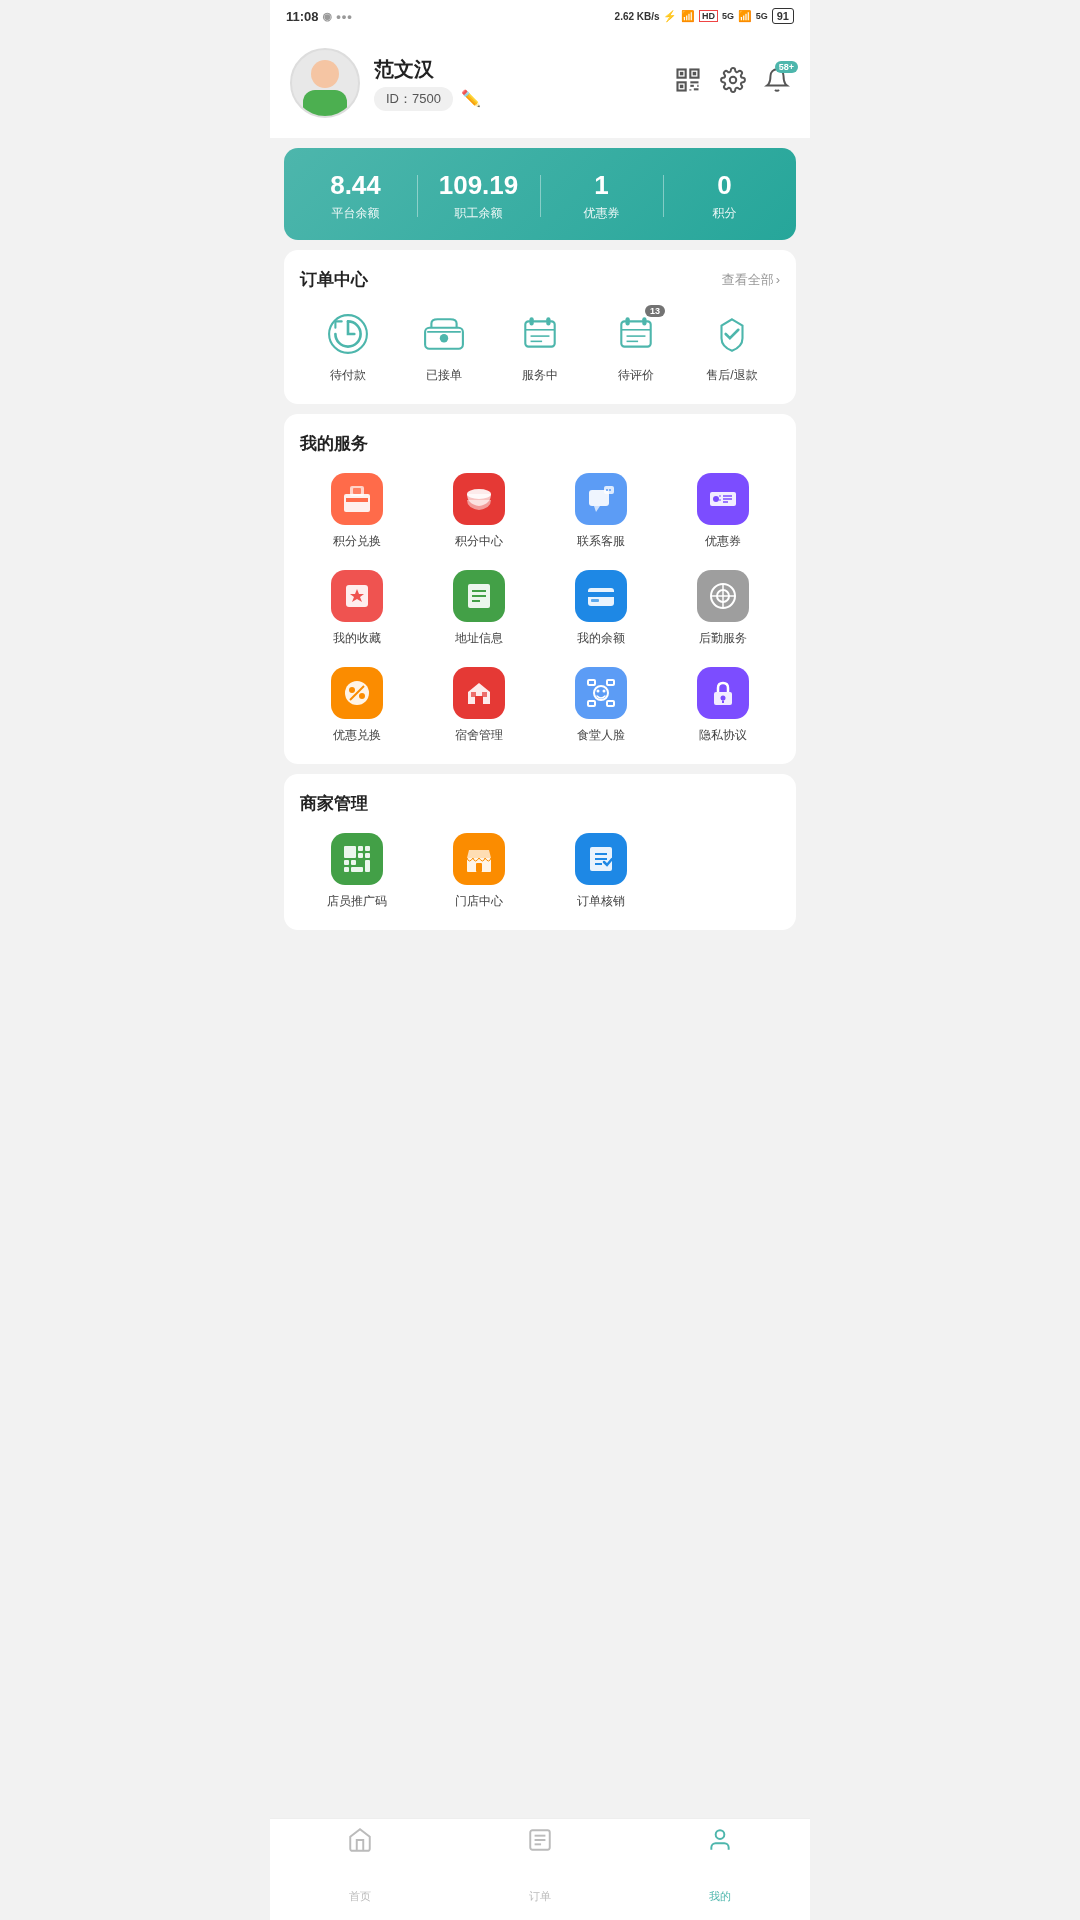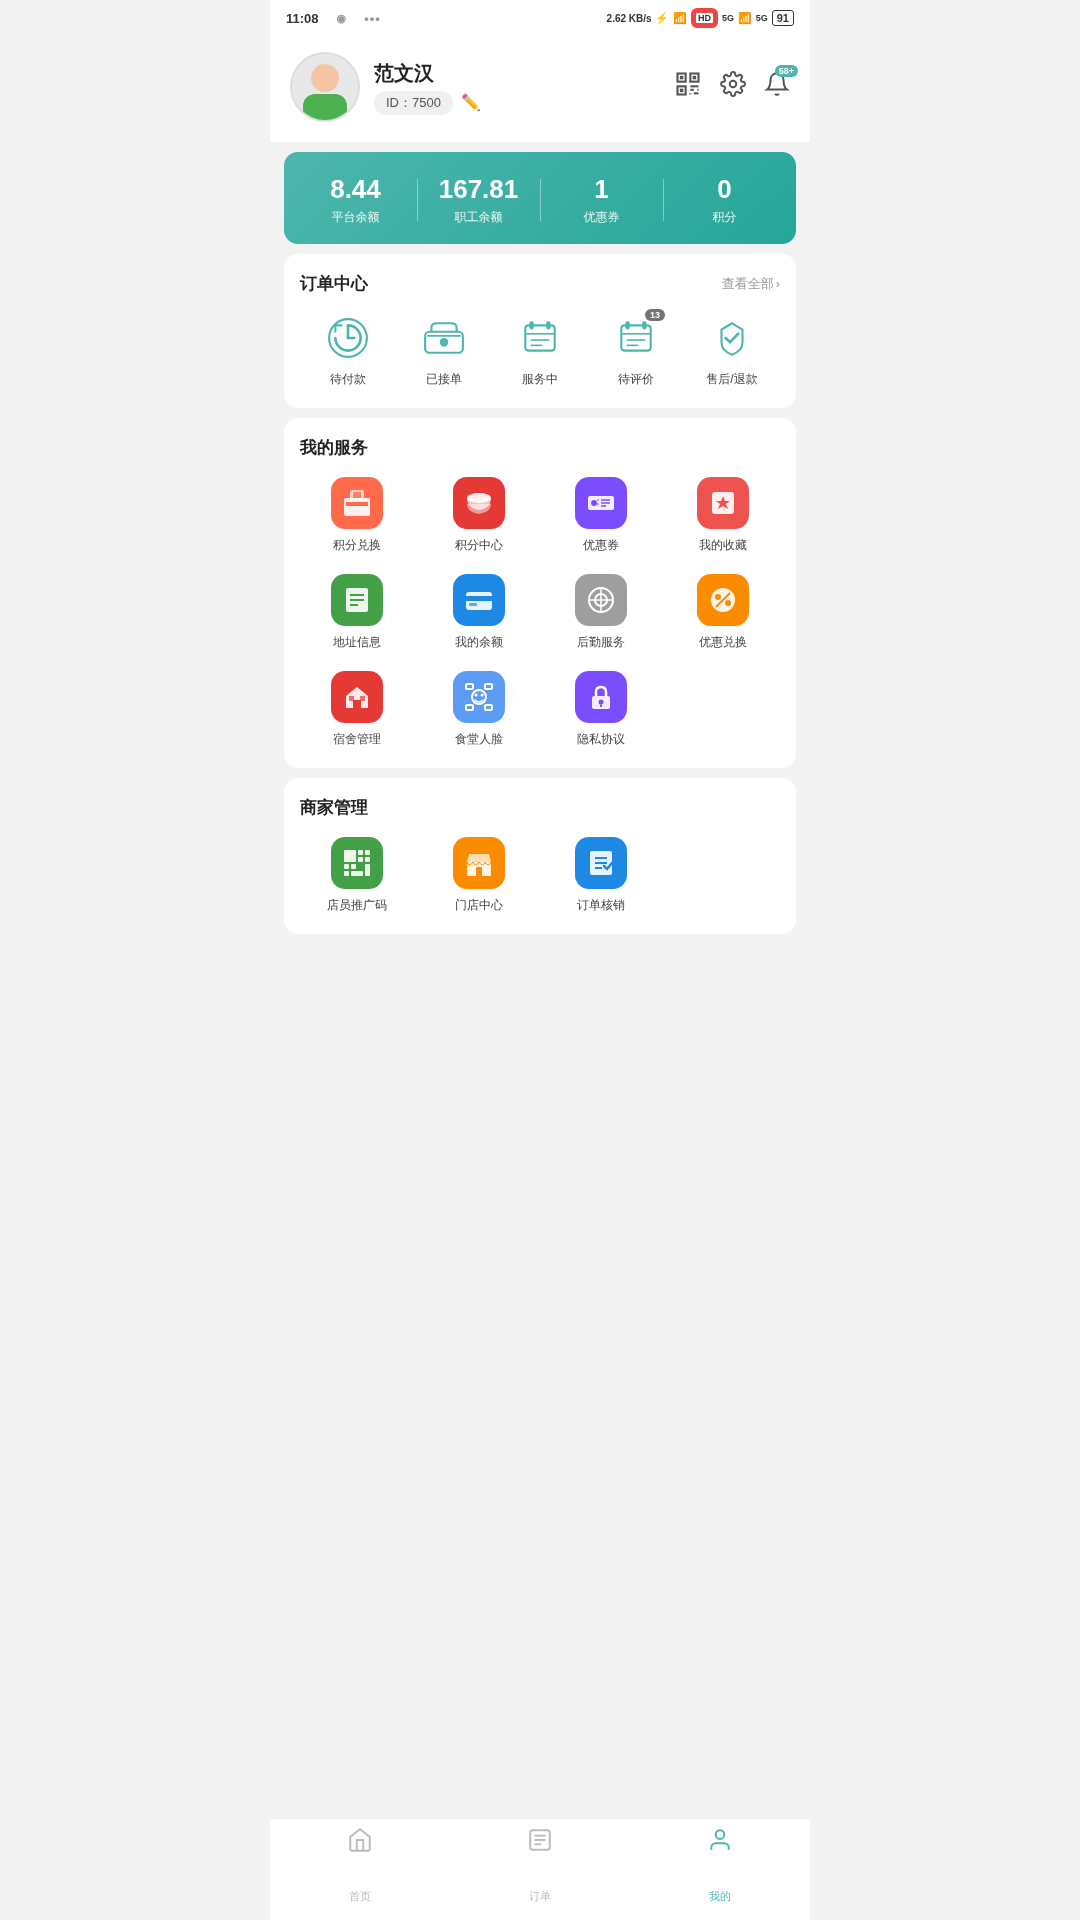--- a/index.html
+++ b/index.html
@@ -17,21 +17,21 @@
     
     .status-bar {
       background: #fff;
       display: flex;
       justify-content: space-between;
       align-items: center;
       padding: 8px 16px;
       font-size: 13px;
       font-weight: 600;
     }
-    .status-left { display: flex; align-items: center; gap: 18px; }
+    .status-left { display: flex; align-items: center; gap: 4px; }
     .status-right { display: flex; align-items: center; gap: 4px; font-size: 11px; }
 
     
     .profile-section {
       background: #fff;
       padding: 16px 20px 20px;
       display: flex;
       align-items: center;
       justify-content: space-between;
     }
@@ -183,21 +183,21 @@
 <div class="status-bar">
   <div class="status-left">
     <span>11:08</span>
     <span style="color:#999;font-size:11px;">◉</span>
     <span style="color:#999;letter-spacing:1px;">•••</span>
   </div>
   <div class="status-right">
     <span style="font-size:10px;">2.62 KB/s</span>
     <span>⚡</span>
     <span>📶</span>
-    <span style="font-size:9px;border:5px solid #ef4444;padding:0 2px;border-radius:6px;">HD</span>
+    <span style="font-size:9px;border:1px solid #ef4444;padding:0 2px;border-radius:0;">HD</span>
     <span style="font-size:9px;font-weight:700;">5G</span>
     <span>📶</span>
     <span style="font-size:9px;font-weight:700;">5G</span>
     <span style="border:1.5px solid #333;border-radius:3px;padding:1px 4px;font-size:11px;">
       <span>91</span>
     </span>
   </div>
 </div>
 
 <div class="profile-section">
@@ -252,21 +252,21 @@
     </div>
   </div>
 </div>
 
 <div class="balance-card">
   <div class="balance-item">
     <div class="balance-value">8.44</div>
     <div class="balance-label">平台余额</div>
   </div>
   <div class="balance-item">
-    <div class="balance-value">167.81</div>
+    <div class="balance-value">109.19</div>
     <div class="balance-label">职工余额</div>
   </div>
   <div class="balance-item">
     <div class="balance-value">1</div>
     <div class="balance-label">优惠券</div>
   </div>
   <div class="balance-item">
     <div class="balance-value">0</div>
     <div class="balance-label">积分</div>
   </div>
@@ -369,20 +369,32 @@
       <div class="service-icon" style="background:#e53935;">
         <svg width="30" height="30" viewBox="0 0 30 30" fill="white">
           <ellipse cx="15" cy="10" rx="12" ry="5" fill="white" opacity="0.9"></ellipse>
           <path d="M3 10 Q3 20 15 22 Q27 20 27 10" fill="white" opacity="0.7"></path>
           <path d="M3 16 Q3 24 15 26 Q27 24 27 16" fill="white" opacity="0.5"></path>
         </svg>
       </div>
       <span class="service-label">积分中心</span>
     </div>
 
+    <div class="service-item">
+      <div class="service-icon" style="background:#5c9cf5;">
+        <svg width="30" height="30" viewBox="0 0 30 30" fill="white">
+          <rect x="3" y="6" width="20" height="16" rx="3" fill="white" opacity="0.9"></rect>
+          <polygon points="8,22 14,22 10,28" fill="white" opacity="0.7"></polygon>
+          <rect x="18" y="2" width="10" height="8" rx="2" fill="white" opacity="0.8"></rect>
+          <circle cx="21" cy="6" r="1" fill="#5c9cf5"></circle>
+          <circle cx="24" cy="6" r="1" fill="#5c9cf5"></circle>
+        </svg>
+      </div>
+      <span class="service-label">联系客服</span>
+    </div>
 
     <div class="service-item">
       <div class="service-icon" style="background:#7c4dff;">
         <svg width="30" height="30" viewBox="0 0 30 30" fill="white">
           <rect x="2" y="8" width="26" height="14" rx="2" fill="white" opacity="0.9"></rect>
           <circle cx="8" cy="15" r="3" fill="#7c4dff"></circle>
           <line x1="12" y1="11" x2="12" y2="19" stroke="#7c4dff" stroke-width="1" stroke-dasharray="2,2"></line>
           <line x1="15" y1="12" x2="24" y2="12" stroke="#7c4dff" stroke-width="1.5"></line>
           <line x1="15" y1="15" x2="24" y2="15" stroke="#7c4dff" stroke-width="1.5"></line>
           <line x1="15" y1="18" x2="20" y2="18" stroke="#7c4dff" stroke-width="1.5"></line>

